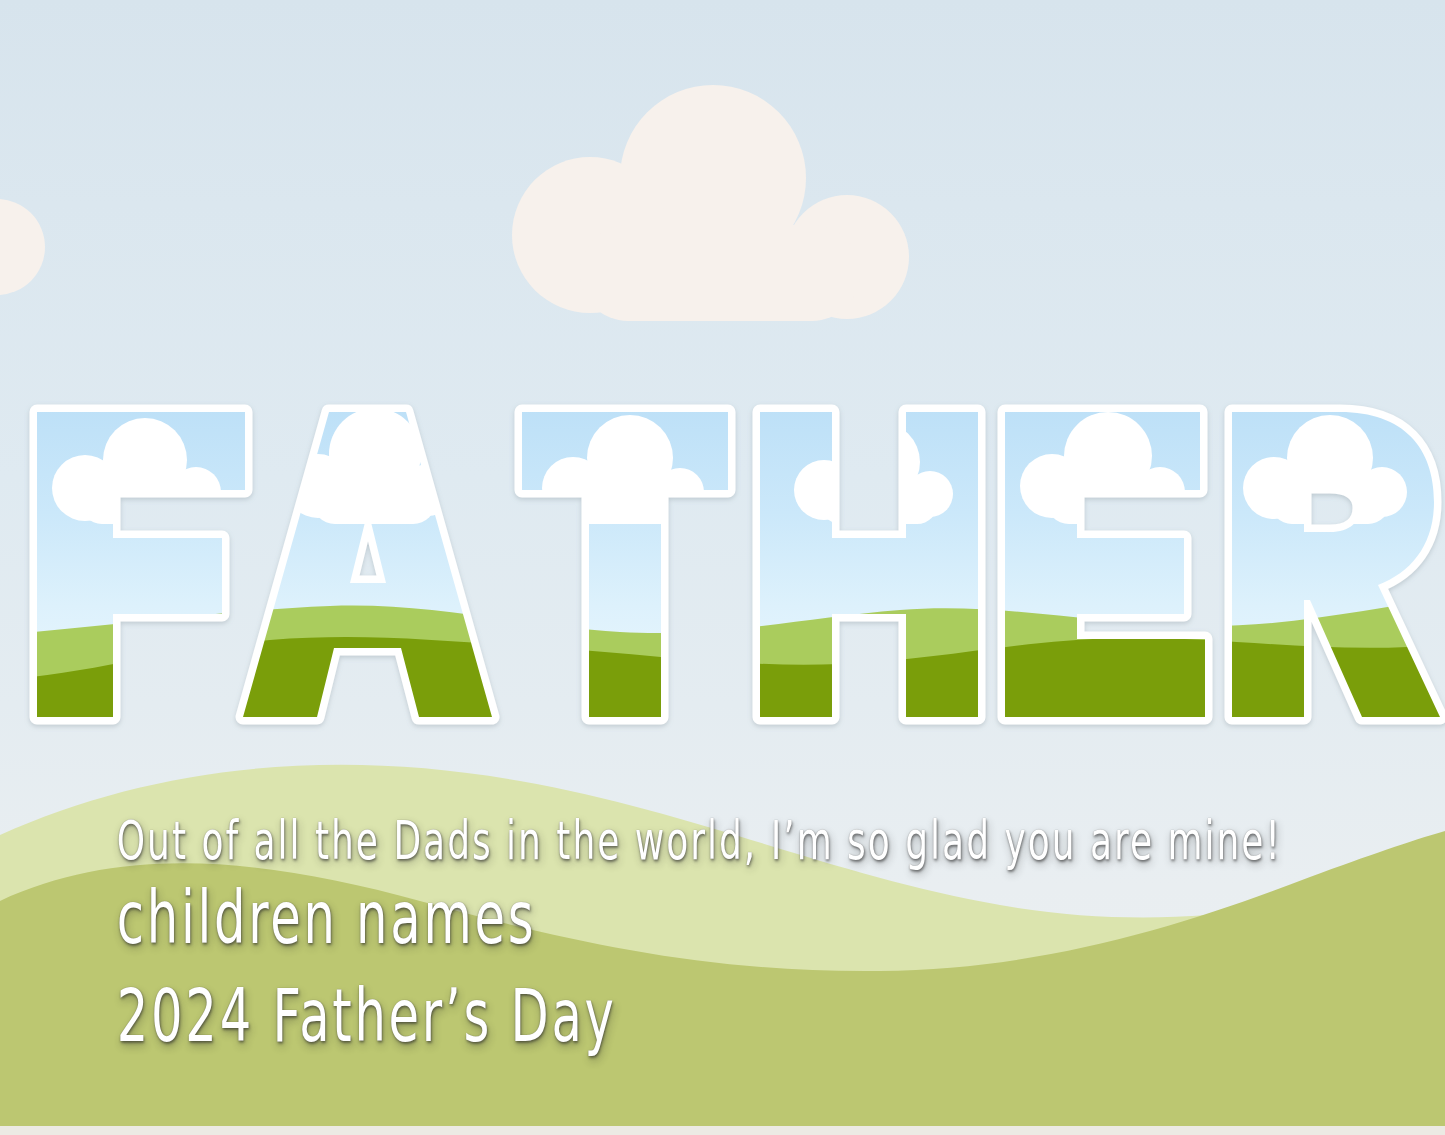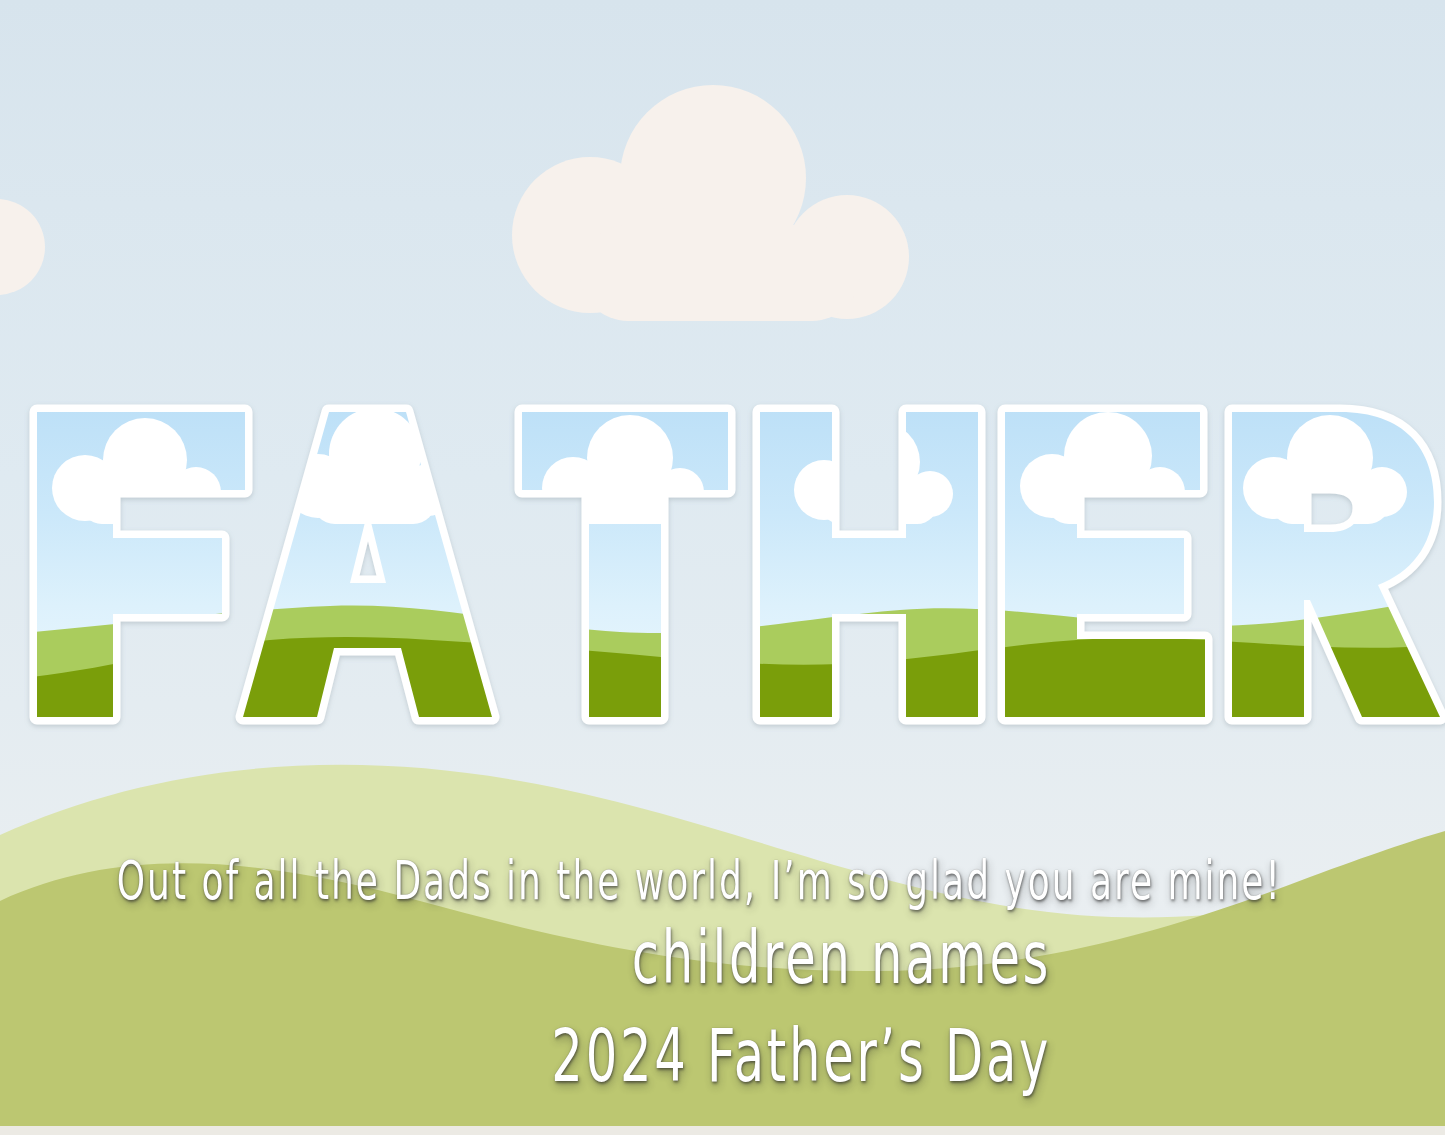--- a/index.html
+++ b/index.html
@@ -44,23 +44,23 @@
     position: absolute;
     left: 0;
     top: 392px;
     width: 1445px;
     height: 345px;
   }
   
   .text-block {
     position: absolute;
     left: 0;
-    top: 852px;
+    top: 812px;
     width: 1168px;
-    text-align: right;
+    text-align: left;
   }
   .script {
     color: #ffffff;
     font-family: "DejaVu Sans", sans-serif;
     font-weight: 400;
     letter-spacing: 0.055em;
     text-shadow:
        0 0 1px rgba(60,60,60,.55),
        1px 2px 3px rgba(40,40,40,.60),
        2px 4px 9px rgba(40,40,40,.32);

